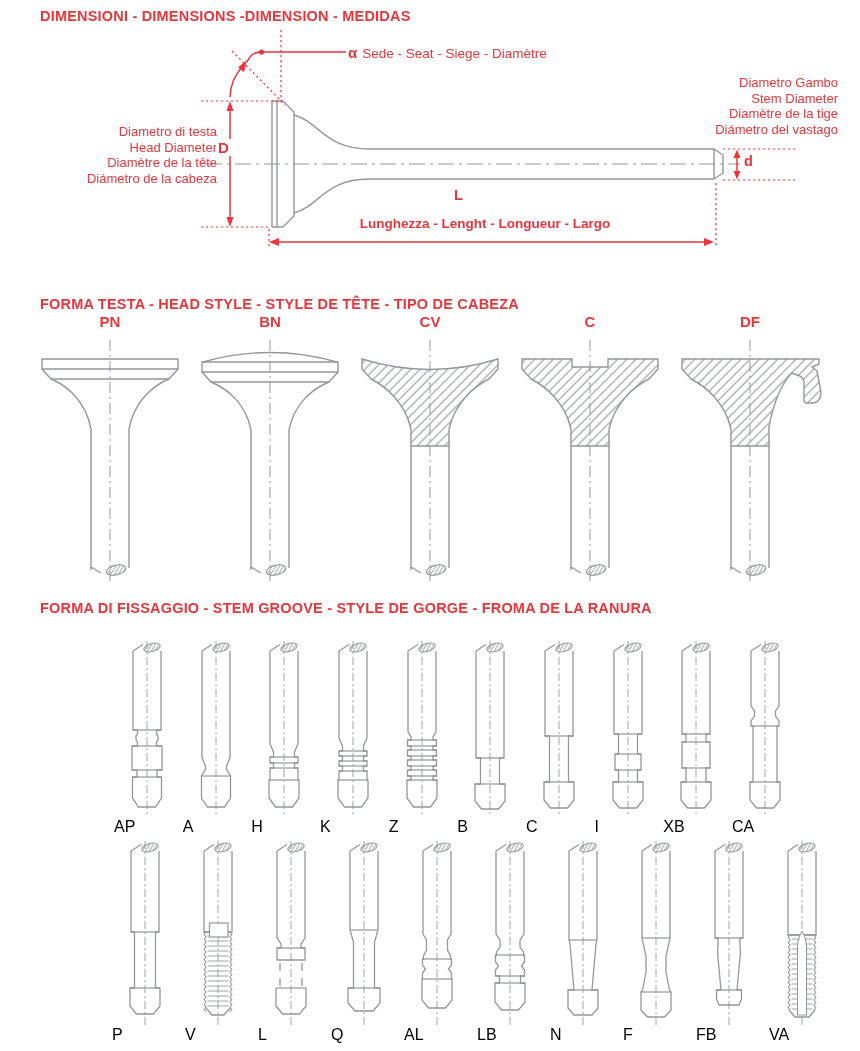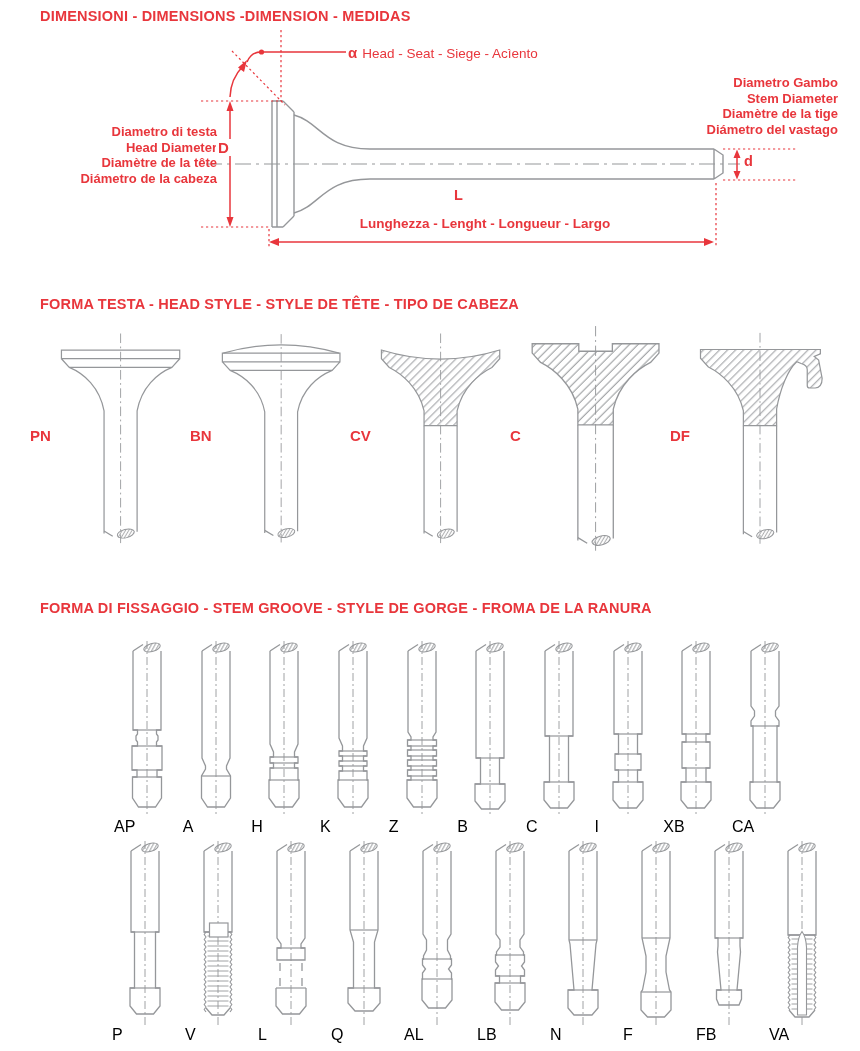--- a/index.html
+++ b/index.html
@@ -5,28 +5,28 @@
   html,body{margin:0;padding:0;}
   body{
     width:860px;height:1051px;position:relative;background:#fff;overflow:hidden;
     font-family:"Liberation Sans", sans-serif;
     --red:#e8363c; --gray:#95979a;
   }
   .sec-title{
     position:absolute;color:var(--red);font-weight:bold;font-size:14.5px;
     letter-spacing:.2px;white-space:nowrap;text-align:center;
   }
-  .ann{position:absolute;color:var(--red);font-size:13px;line-height:15.5px;white-space:nowrap;font-weight:bold;}
+  .ann{position:absolute;color:var(--red);font-size:13px;line-height:15.5px;white-space:nowrap;}
   .ann.right{text-align:right;}
   .dimletter{position:absolute;color:var(--red);font-weight:bold;font-size:15px;background:#fff;padding:0 2px;}
   #alpha-row{position:absolute;left:348px;top:44px;color:var(--red);font-size:13.5px;white-space:nowrap;}
   #alpha-row b{font-size:15px;margin-right:5px;}
   #lunghezza{position:absolute;left:290px;top:216px;width:390px;text-align:center;color:var(--red);font-size:13.5px;font-weight:bold;}
   #dim-svg{position:absolute;left:0;top:0;}
-  .col{display:flex;flex-direction:row;align-items:center;}
+  .col{display:flex;flex-direction:column;align-items:center;}
   .col .lbl{color:var(--red);font-weight:bold;font-size:15px;height:22px;line-height:20px;text-align:center;}
   #head-row{position:absolute;left:30px;top:312px;width:800px;display:flex;}
   #head-row .col{width:160px;}
   #groove-row1{position:absolute;left:114px;top:640px;width:684px;display:flex;justify-content:space-between;}
   #groove-row2{position:absolute;left:112px;top:840px;width:723px;display:flex;justify-content:space-between;}
   .gcol{width:66px;display:flex;flex-direction:column;}
   svg{display:block;}
 </style>
 </head>
 <body style="--red: #e8363c; --gray: #95979a;">
@@ -73,21 +73,21 @@
      <polygon points="230,101 226.5,111 233.5,111"></polygon>
      <polygon points="230,227 226.5,217 233.5,217"></polygon>
      <polygon points="269,242 279,238 279,246"></polygon>
      <polygon points="714,242 704,238 704,246"></polygon>
      <polygon points="737,149.5 733.5,158 740.5,158"></polygon>
      <polygon points="737,179.5 733.5,171 740.5,171"></polygon>
    </g>
   </svg>
 
 <div id="alpha-row">
-  <b>α</b><span>Head - Seat - Siege - Acìento</span>
+  <b>α</b><span>Sede - Seat - Siege - Diamètre</span>
 </div>
 
 <div class="ann right" id="stem-diam-block" style="right:22px;top:75px">
     <div>Diametro Gambo</div>
     <div>Stem Diameter</div>
     <div>Diamètre de la tige</div>
     <div>Diámetro del vastago</div>
   </div>
 
 <div class="ann right" id="head-diam-block" style="left:36px;top:124px;width:181px">

